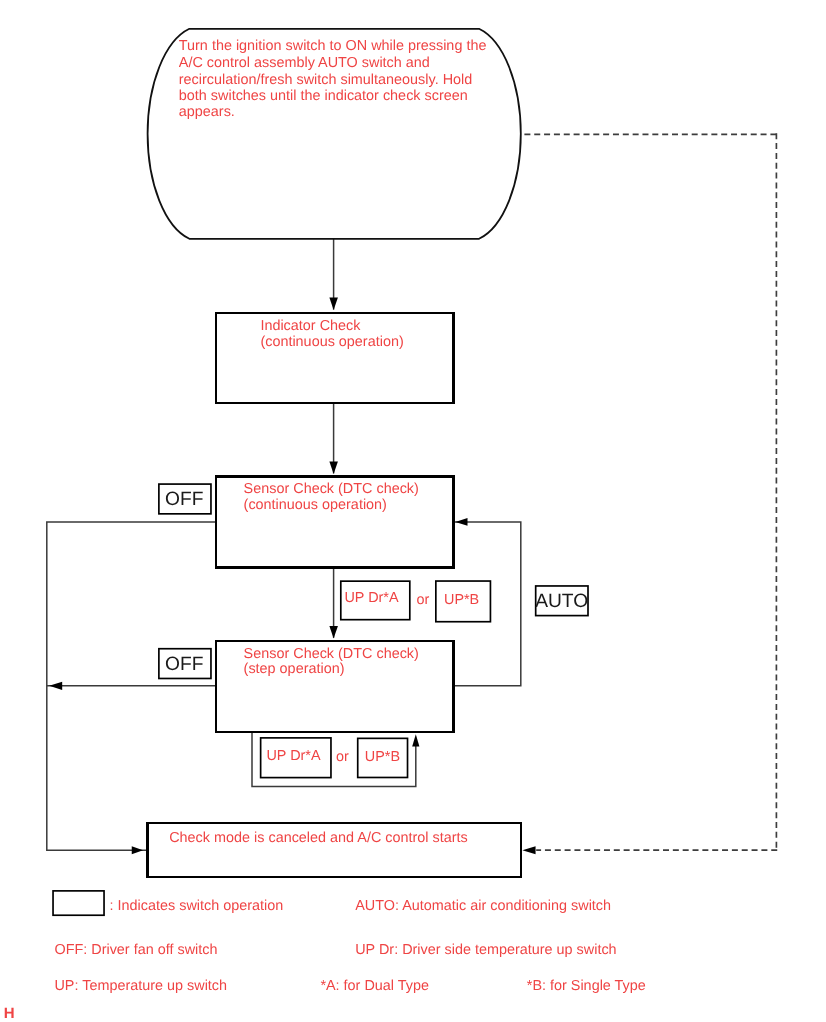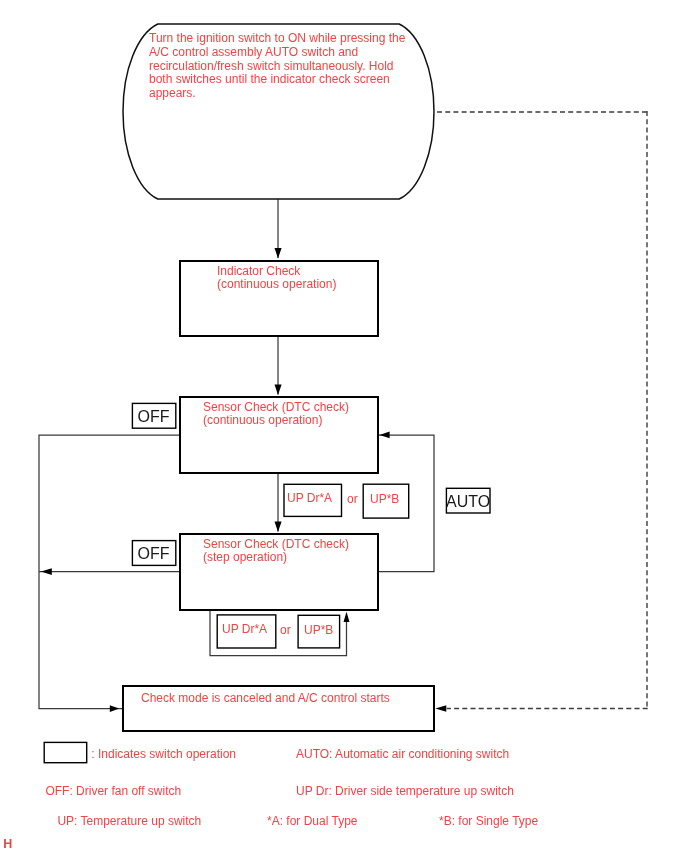--- a/index.html
+++ b/index.html
@@ -86,20 +86,20 @@
   <div class="ctr" style="left:446px;top:493px;width:36px;">AUTO</div>
   <div class="txt" style="left:287px;top:492.4px;">UP Dr*A</div>
   <div class="txt" style="left:347px;top:493.4px;">or</div>
   <div class="txt" style="left:370px;top:493.4px;">UP*B</div>
   <div class="txt" style="left:222px;top:623.2px;">UP Dr*A</div>
   <div class="txt" style="left:280px;top:624.2px;">or</div>
   <div class="txt" style="left:304px;top:624.2px;">UP*B</div>
 
   <div class="txt" style="left:91.3px;top:748px;">: Indicates switch operation</div>
   <div class="txt" style="left:45.4px;top:785px;">OFF: Driver fan off switch</div>
-  <div class="txt" style="left:45.4px;top:815px;margin-left:12px;">UP: Temperature up switch</div>
+  <div class="txt" style="left:45.4px;top:815px;">UP: Temperature up switch</div>
   <div class="txt" style="left:296px;top:785px;">UP Dr: Driver side temperature up switch</div>
   <div class="txt" style="left:296px;top:748px;">AUTO: Automatic air conditioning switch</div>
   <div class="txt" style="left:267px;top:815px;">*A: for Dual Type</div>
   <div class="txt" style="left:439px;top:815px;">*B: for Single Type</div>
 
   <div class="txt" style="left:3.2px;top:838px;font-size:12.5px;font-weight:bold;">H</div>
 </div>
 
 </body></html>

